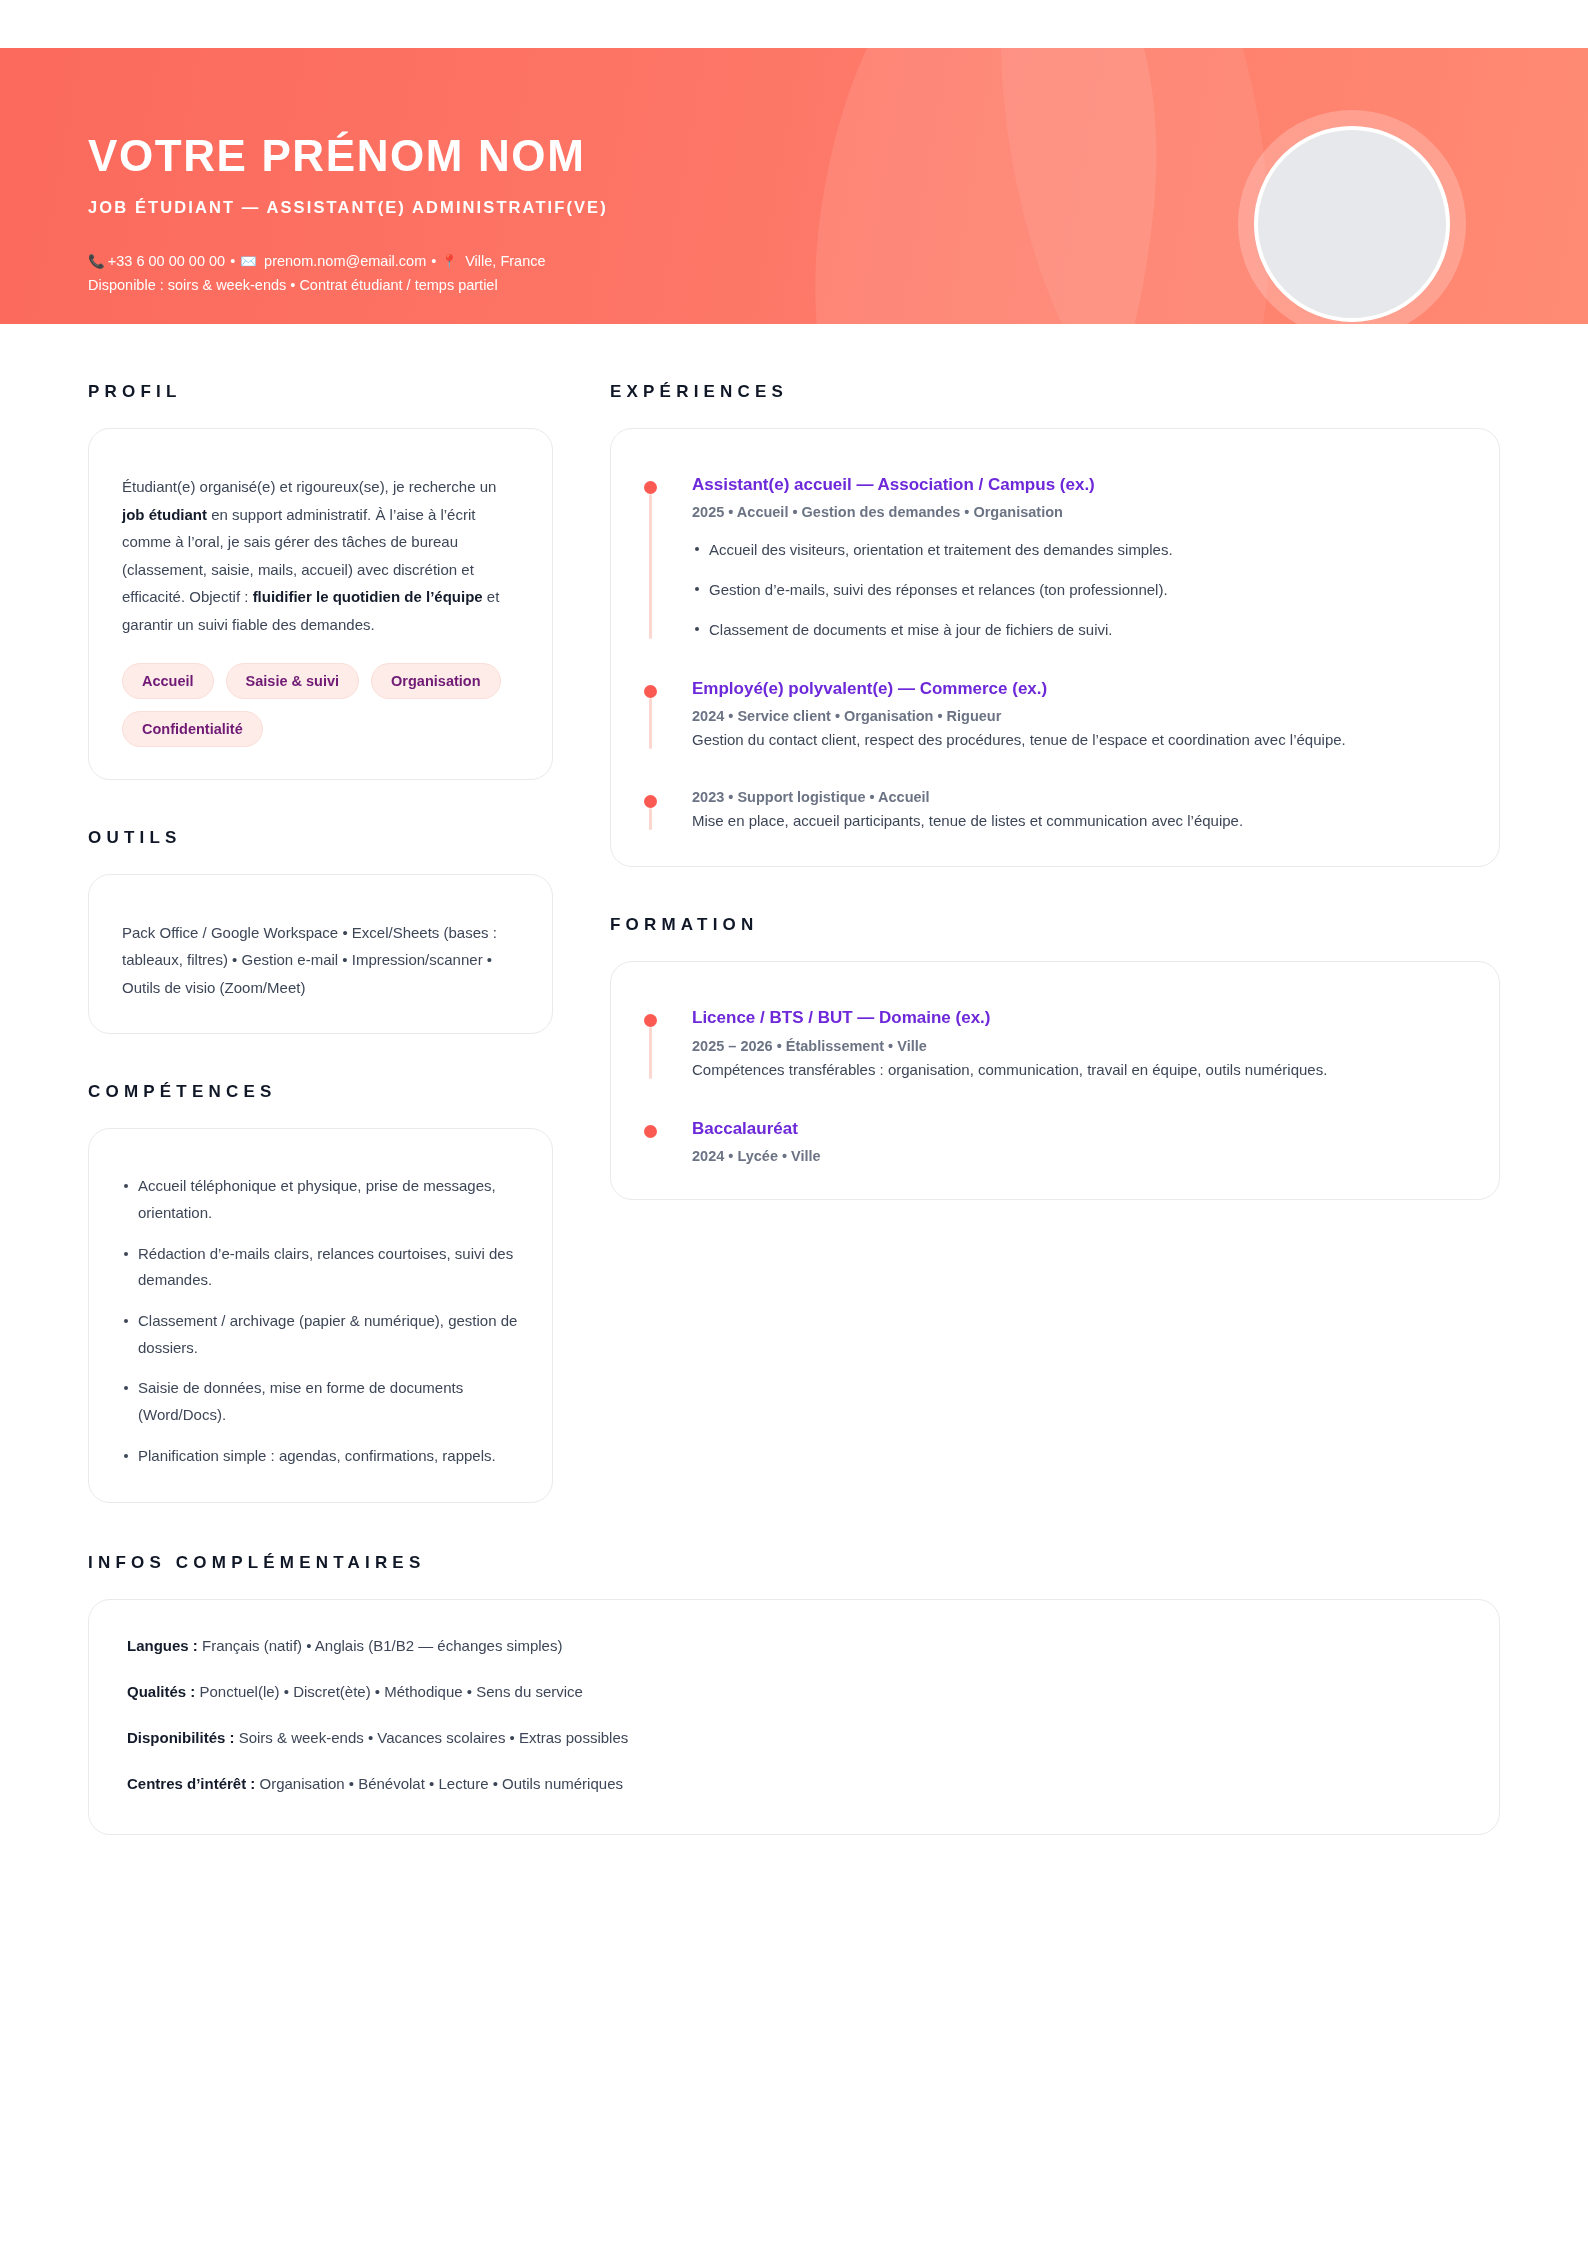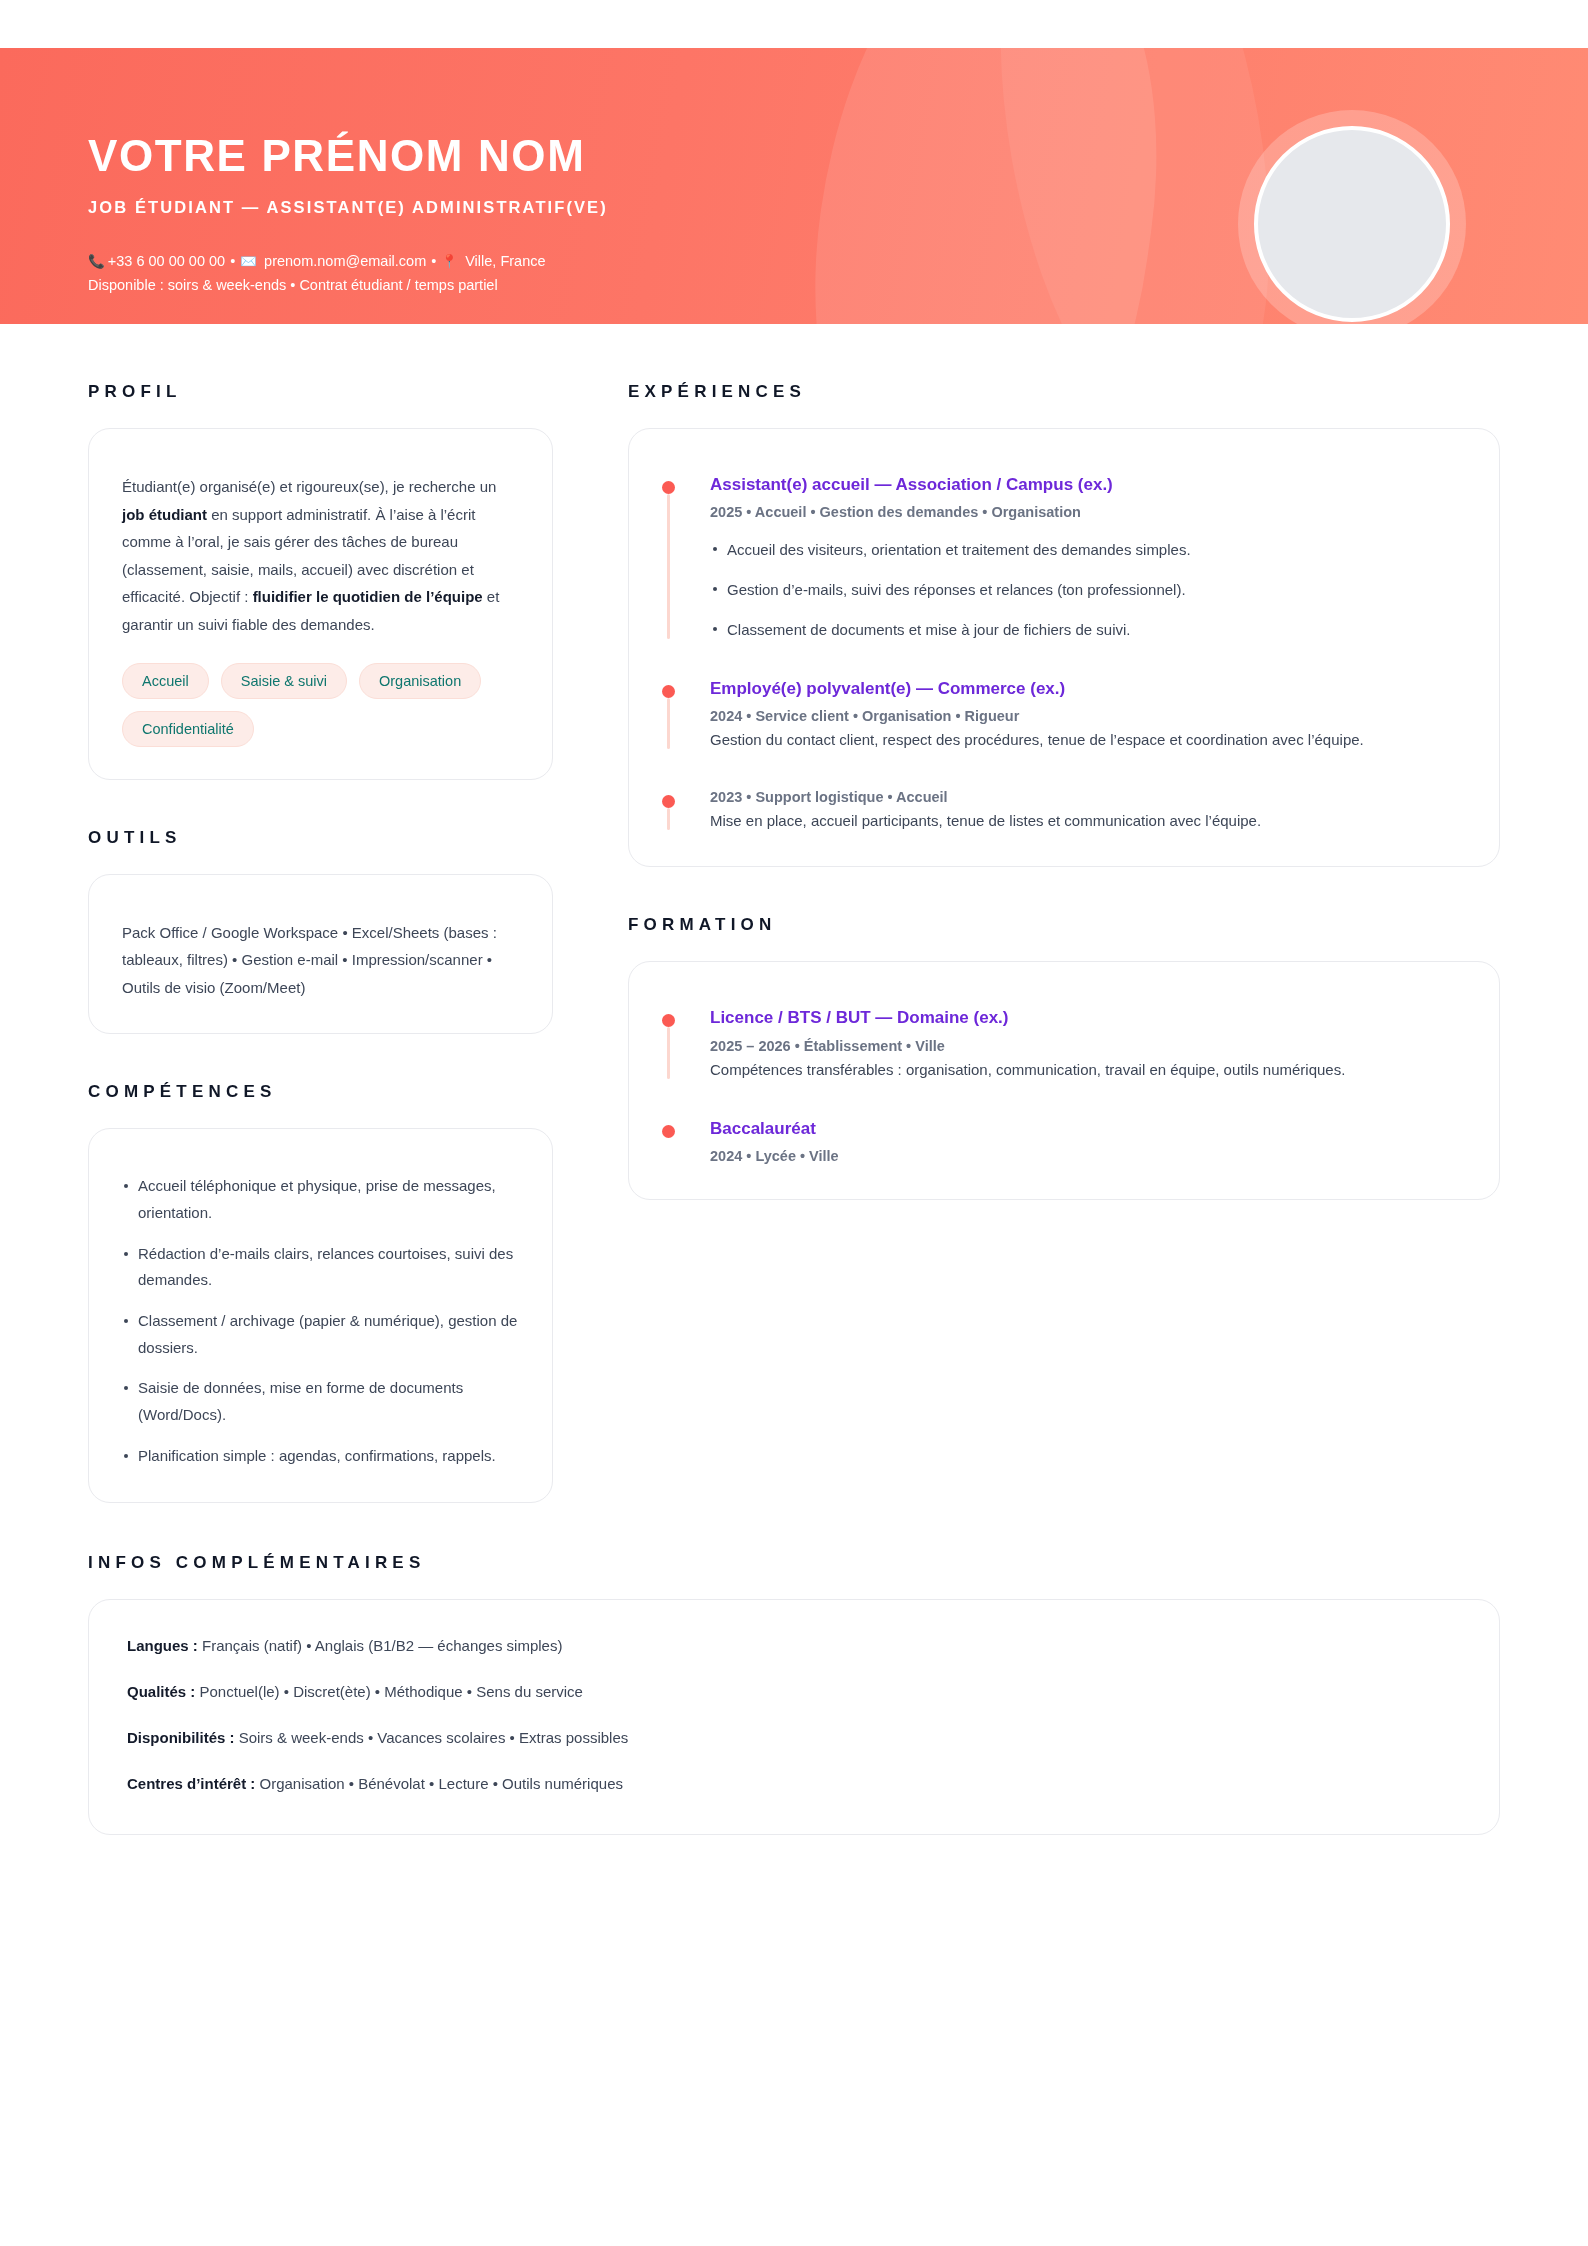--- a/index.html
+++ b/index.html
@@ -114,21 +114,21 @@
     border: 4px solid #ffffff;
   }
 
   
   .body {
     padding: 58px 88px 0 88px;
   }
   .cols {
     display: grid;
     grid-template-columns: 465px 1fr;
-    column-gap: 75px;
+    column-gap: 57px;
     align-items: start;
   }
 
   .section-title {
     font-size: 17px;
     font-weight: 700;
     letter-spacing: 5.2px;
     color: #101727;
     text-transform: uppercase;
     margin-bottom: 26px;
@@ -151,23 +151,23 @@
   .profile-text b { color: #141b2b; font-weight: 700; }
 
   .chips {
     display: flex;
     flex-wrap: wrap;
     gap: 12px;
     margin-top: 24px;
   }
   .chip {
     background: #fdece8;
-    color: #0f766e;
+    color: #701a75;
     font-size: 14.5px;
-    font-weight: 400;
+    font-weight: 700;
     padding: 9px 19px;
     border-radius: 999px;
     border: 1px solid #fbded7;
     white-space: nowrap;
   }
 
   
   ul.blist { list-style: none; }
   ul.blist > li {
     position: relative;

